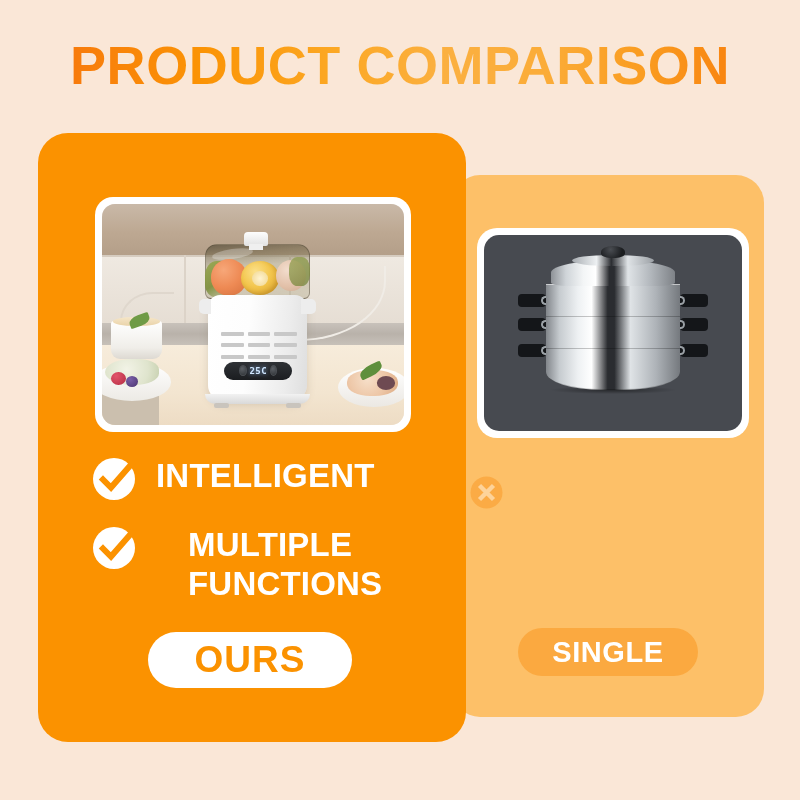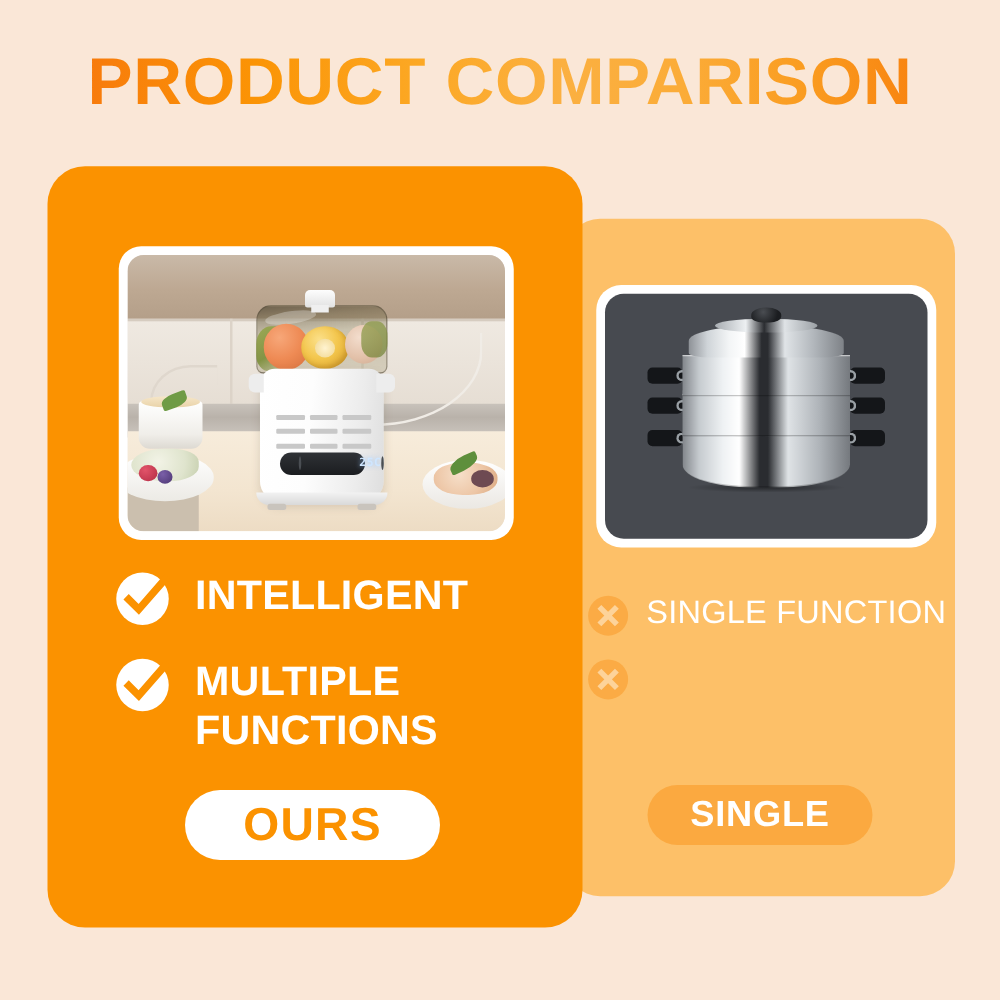--- a/index.html
+++ b/index.html
@@ -256,21 +256,20 @@
     background: radial-gradient(circle at 35% 30%, #5c6065, #303438);
     border: 1px solid #4a4e53;
   }
   .disp-val {
     color: #cfe6ff;
     font-family: "DejaVu Sans Mono", monospace;
     font-size: 9px;
     font-weight: bold;
     letter-spacing: 0.5px;
     text-shadow: 0 0 4px rgba(150,200,255,0.85);
-    padding-left: 46px;
   }
 
   
   .ramekin {
     position: absolute; left: 3%; top: 53%; width: 17%; height: 17%;
     background: linear-gradient(180deg,#ffffff 0%,#f0eee9 70%,#ddd9d2 100%);
     border-radius: 3px 3px 9px 9px;
   }
   .ramekin::before {
     content:""; position:absolute; left:4%; top:-12%; width:92%; height:26%;
@@ -391,21 +390,21 @@
     left: 92px;
     top: 456px;
     width: 340px;
     z-index: 5;
   }
   .feat-ours {
     display: flex;
     align-items: flex-start;
     margin-bottom: 24px;
   }
-  .feat-ours:last-child { margin-bottom: 0; }
+  .feat-ours:last-child { margin-bottom: 0; gap: 32px; }
 
   .check-icon {
     flex: 0 0 auto;
     width: 44px; height: 44px;
     margin-right: 20px;
     margin-top: 1px;
   }
 
   .feat-ours-label {
     color: #ffffff;
@@ -612,27 +611,20 @@
       <div class="pot-tier pot-tier-1"></div>
       <div class="pot-lid"></div>
       <div class="pot-lid-top"></div>
       <div class="pot-knob"></div>
     </div>
   </div>
 </div>
 
 <div class="features-others">
 
-  <div class="feat-other">
-    <svg class="x-icon" viewBox="0 0 33 33">
-      <circle cx="16.5" cy="16.5" r="16" fill="#fbab45"></circle>
-      <path d="M9.5 9.5 L23.5 23.5 M23.5 9.5 L9.5 23.5" stroke="#fdd39a" stroke-width="4.4" stroke-linecap="butt"></path>
-    </svg>
-    <span class="feat-other-label">SINGLE FUNCTION</span>
-  </div>
 
   <div class="feat-other">
     <svg class="x-icon" viewBox="0 0 33 33">
       <circle cx="16.5" cy="16.5" r="16" fill="#fbab45"></circle>
       <path d="M9.5 9.5 L23.5 23.5 M23.5 9.5 L9.5 23.5" stroke="#fdd39a" stroke-width="4.4" stroke-linecap="butt"></path>
     </svg>
   </div>
 
 </div>
 

